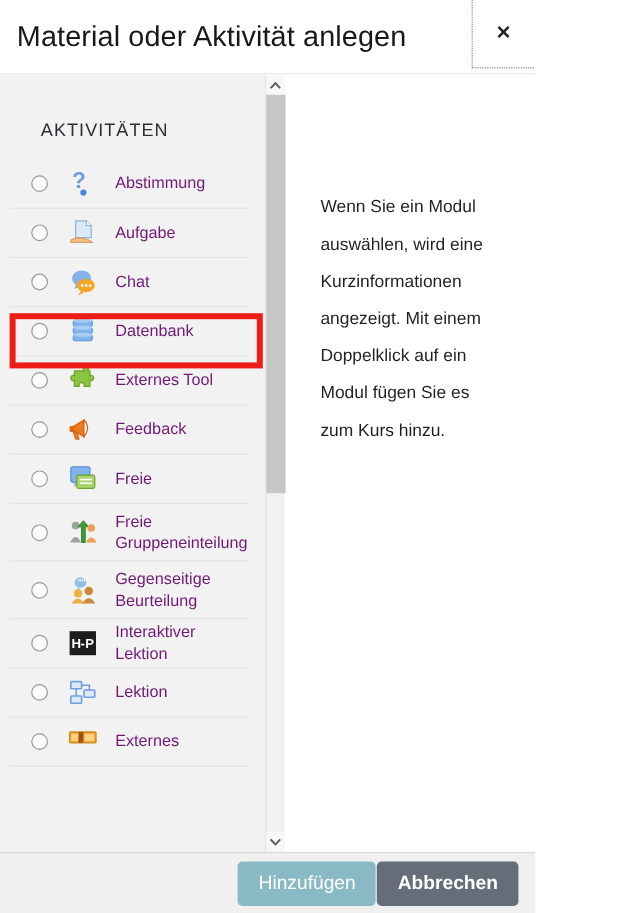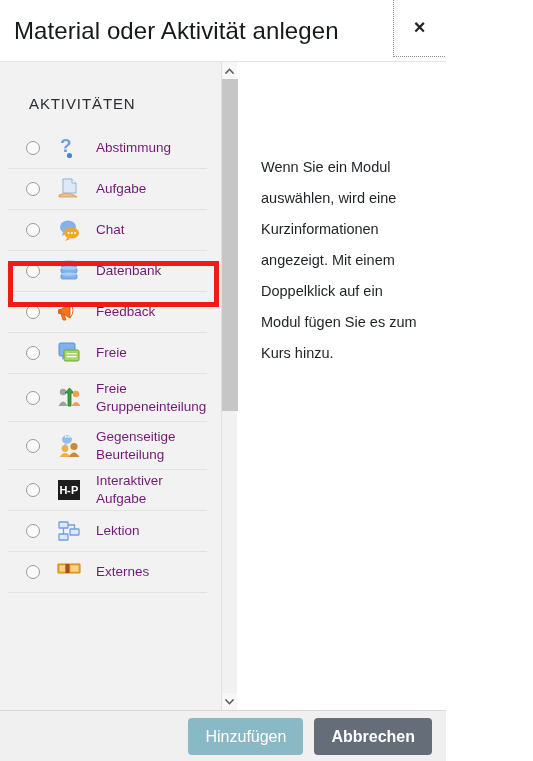--- a/index.html
+++ b/index.html
@@ -94,21 +94,21 @@
     position: absolute;
     top: 0;
     left: 0;
     width: 221px;
   }
   .section-heading {
     font-size: 15px;
     letter-spacing: 0.9px;
     color: #2b2f33;
     padding: 26px 0 0 22px;
-    margin: 7px;
+    margin: 12px;
     font-weight: normal;
   }
   .activity-list {
     list-style: none;
     margin: 16px 0 0 0;
     padding: 0;
   }
   .activity-item {
     display: flex;
     align-items: center;
@@ -200,35 +200,35 @@
   .info-panel {
     flex: 1 1 auto;
     background: #ffffff;
     padding: 88px 22px 0 22px;
     box-sizing: border-box;
   }
   .info-text {
     font-size: 14.5px;
     line-height: 31px;
     color: #1e2226;
-    margin: 2px;
+    margin: 8px;
   }
 
   
   .modal-footer {
     height: 51px;
     min-height: 51px;
     background: #f0f0f0;
     border-top: 1px solid #d9d9d9;
     display: flex;
     align-items: center;
     justify-content: flex-end;
     padding-right: 14px;
     box-sizing: border-box;
-    gap: 11px;
+    gap: 1px;
   }
   .btn {
     border: none;
     border-radius: 4px;
     font-size: 16px;
     font-family: "Liberation Sans", sans-serif;
     color: #ffffff;
     padding: 9px 17px;
     cursor: pointer;
     line-height: 19px;
@@ -301,20 +301,29 @@
                   <ellipse cx="13" cy="10" rx="8" ry="1.8" fill="#a8cdf2"></ellipse>
                   <ellipse cx="13" cy="16" rx="8" ry="1.8" fill="#a8cdf2"></ellipse>
                 </svg>
               </span>
               <span class="act-label">Datenbank</span>
             </li>
             <li class="activity-item">
               <span class="radio"></span>
               <span class="act-icon">
                 <svg width="26" height="26" viewBox="0 0 26 26">
+                  <path d="M9 5 h5 a2.2 2.2 0 1 1 3 0 h2 v4 a2.2 2.2 0 1 1 0 4 v5 h-5 a2.2 2.2 0 1 0 -4 0 h-4 v-5 a2.2 2.2 0 1 1 0 -4 v-4 z" fill="#8bc53f" stroke="#6fa32c" stroke-width="1"></path>
+                </svg>
+              </span>
+              <span class="act-label">Externes Tool</span>
+            </li>
+            <li class="activity-item">
+              <span class="radio"></span>
+              <span class="act-icon">
+                <svg width="26" height="26" viewBox="0 0 26 26">
                   <path d="M4 11 l10 -6 v14 l-10 -6 z" fill="#f07820" stroke="#d0600f" stroke-width="0.9"></path>
                   <path d="M14 5 q6 6 0 14 z" fill="#ffffff" stroke="#d0600f" stroke-width="0.9"></path>
                   <rect x="2" y="10" width="4" height="5" fill="#e06a14" rx="1"></rect>
                   <path d="M5 15 l2 6 h3 l-2 -6 z" fill="#f07820" stroke="#d0600f" stroke-width="0.8"></path>
                 </svg>
               </span>
               <span class="act-label">Feedback</span>
             </li>
             <li class="activity-item">
               <span class="radio"></span>
@@ -360,21 +369,21 @@
             <li class="activity-item">
               <span class="radio"></span>
               <span class="act-icon">
                 <svg width="26" height="26" viewBox="0 0 26 26">
                   <rect x="2" y="3" width="22" height="20" fill="#1d1d1d"></rect>
                   <text x="3.5" y="17" fill="#ffffff" font-size="11" font-family="&quot;Liberation Sans&quot;, sans-serif" font-weight="bold">H</text>
                   <text x="11" y="17" fill="#ffffff" font-size="11" font-family="&quot;Liberation Sans&quot;, sans-serif" font-weight="bold">-</text>
                   <text x="15" y="17" fill="#ffffff" font-size="11" font-family="&quot;Liberation Sans&quot;, sans-serif" font-weight="bold">P</text>
                 </svg>
               </span>
-              <span class="act-label">Interaktiver Aufgabe</span>
+              <span class="act-label">Interaktiver Lektion</span>
             </li>
             <li class="activity-item">
               <span class="radio"></span>
               <span class="act-icon">
                 <svg width="26" height="26" viewBox="0 0 26 26">
                   <rect x="3" y="4" width="9" height="6" fill="#dbeaf8" rx="0.6" stroke="#6f9fe0" stroke-width="1.3"></rect>
                   <rect x="3" y="16" width="9" height="6" fill="#dbeaf8" rx="0.6" stroke="#6f9fe0" stroke-width="1.3"></rect>
                   <rect x="14" y="11" width="9" height="6" fill="#dbeaf8" rx="0.6" stroke="#6f9fe0" stroke-width="1.3"></rect>
                   <path d="M12 7 h6.5 v4" fill="none" stroke="#6f9fe0" stroke-width="1.3"></path>
                   <path d="M7.5 10 v6" fill="none" stroke="#6f9fe0" stroke-width="1.3"></path>

